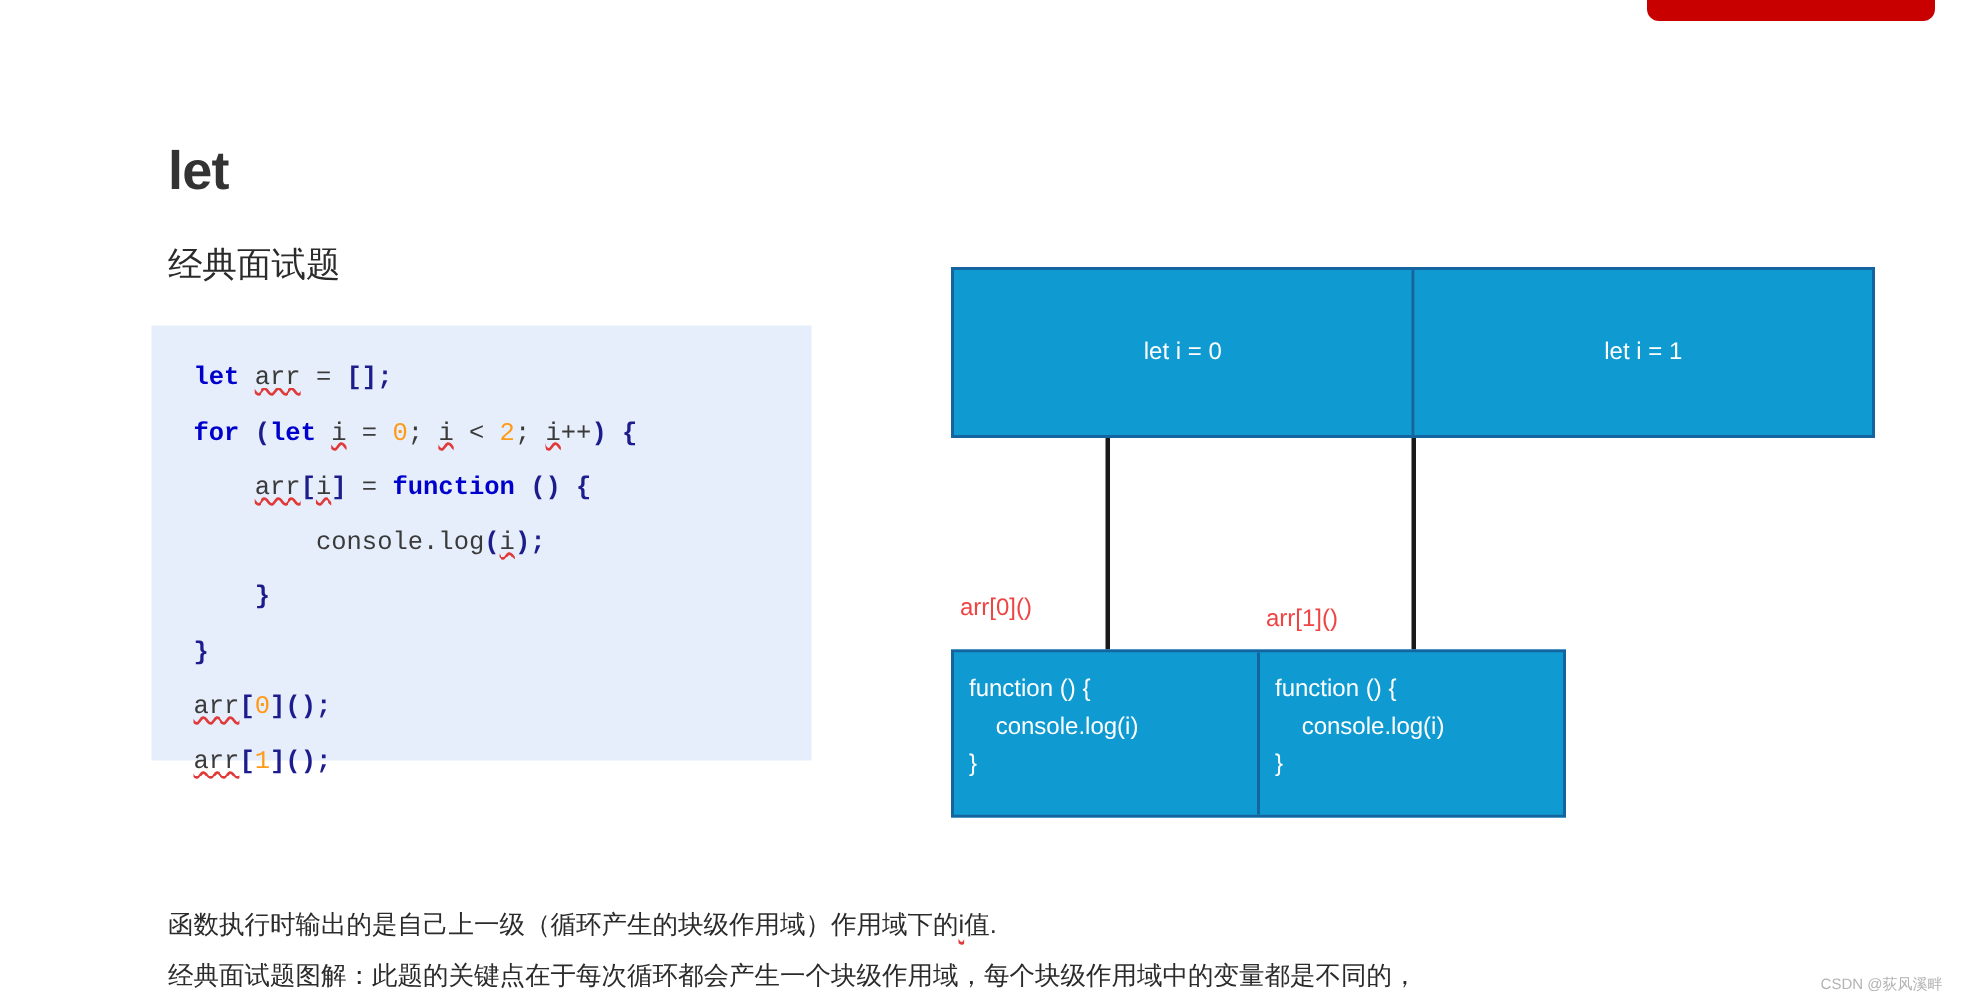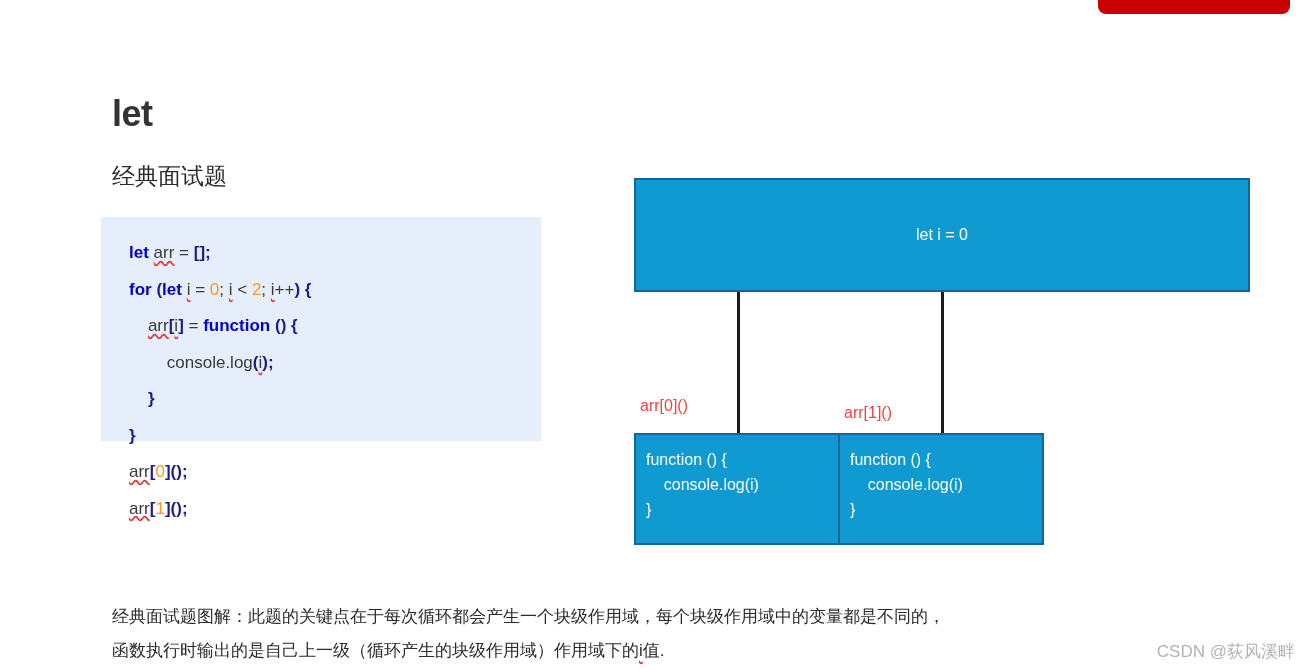--- a/index.html
+++ b/index.html
@@ -49,25 +49,25 @@
     color: #2b2b2b;
     line-height: 1.4;
   }
 
   
   #code-block {
     position: absolute;
     left: 101px;
     top: 217px;
     width: 440px;
-    height: 224px;
+    height: 290px;
     background: #e6eefc;
     box-sizing: border-box;
     padding: 18px 0 0 28px;
-    font-family: Liberation Sans, sans-serif;
+    font-family: Liberation Mono, monospace;
     font-size: 17px;
     line-height: 36.5px;
     white-space: pre;
     color: #1a1a1a;
   }
   #code-block .kw  { color: #0000cd; font-weight: bold; }
   #code-block .num { color: #ff9a16; }
   #code-block .pun { color: #1c1c8c; font-weight: bold; }
   #code-block .pl  { color: #3a3a3a; }
   #code-block .sq  {
@@ -168,41 +168,44 @@
     text-decoration: underline wavy #e03a3a;
     text-decoration-skip-ink: none;
     text-underline-offset: 2px;
   }
 
   
   #watermark {
     position: absolute;
     right: 14px;
     bottom: 8px;
-    font-size: 17px;
+    font-size: 10px;
     color: #b3b3b3;
     white-space: nowrap;
   }
 </style>
 </head>
 <body>
 
 <div id="red-banner"></div>
 
 <h1 id="page-title">let</h1>
 
 <div id="subtitle">经典面试题</div>
 
 <div id="code-block"><span class="line"><span class="kw">let</span><span class="pl"> </span><span class="sq">arr</span><span class="pl"> = </span><span class="pun">[];</span></span><span class="line"><span class="kw">for</span><span class="pl"> </span><span class="pun">(</span><span class="kw">let</span><span class="pl"> </span><span class="sq">i</span><span class="pl"> = </span><span class="num">0</span><span class="pl">; </span><span class="sq">i</span><span class="pl"> &lt; </span><span class="num">2</span><span class="pl">; </span><span class="sq">i</span><span class="pl">++</span><span class="pun">)</span><span class="pl"> </span><span class="pun">{</span></span><span class="line"><span class="pl">    </span><span class="sq">arr</span><span class="pun">[</span><span class="sq">i</span><span class="pun">]</span><span class="pl"> = </span><span class="kw">function</span><span class="pl"> </span><span class="pun">()</span><span class="pl"> </span><span class="pun">{</span></span><span class="line"><span class="pl">        </span><span class="pl">console.log</span><span class="pun">(</span><span class="sq">i</span><span class="pun">);</span></span><span class="line"><span class="pl">    </span><span class="pun">}</span></span><span class="line"><span class="pun">}</span></span><span class="line"><span class="sq">arr</span><span class="pun">[</span><span class="num">0</span><span class="pun">]();</span></span><span class="line"><span class="sq">arr</span><span class="pun">[</span><span class="num">1</span><span class="pun">]();</span></span></div>
 
 <div id="diagram">
 
   <div class="scope-row">
     <div class="scope-cell">
         <span>let i = 0</span>
+      </div>
+    <div class="scope-cell">
+        <span>let i = 1</span>
       </div>
   </div>
 
   <div class="connector" id="connector-0"></div>
   <div class="connector" id="connector-1"></div>
 
   <div class="call-label" id="call-label-0">arr[0]()</div>
   <div class="call-label" id="call-label-1">arr[1]()</div>
 
   <div class="fn-row">
@@ -210,17 +213,17 @@
 <span>    console.log(i)</span>
 <span>}</span></div>
     <div class="fn-cell"><span>function () {</span>
 <span>    console.log(i)</span>
 <span>}</span></div>
   </div>
 
 </div>
 
 <div id="footer-note">
+  <span class="fn-line"><span>函数执行时输出的是自己上一级（循环产生的块级作用域）作用域下的</span><span class="i-sq">i</span><span>值.</span></span>
   <span class="fn-line">经典面试题图解：此题的关键点在于每次循环都会产生一个块级作用域，每个块级作用域中的变量都是不同的，</span>
-  <span class="fn-line"><span>函数执行时输出的是自己上一级（循环产生的块级作用域）作用域下的</span><span class="i-sq">i</span><span>值.</span></span>
 </div>
 
 <div id="watermark">CSDN @荻风溪畔</div>
 
 </body></html>

